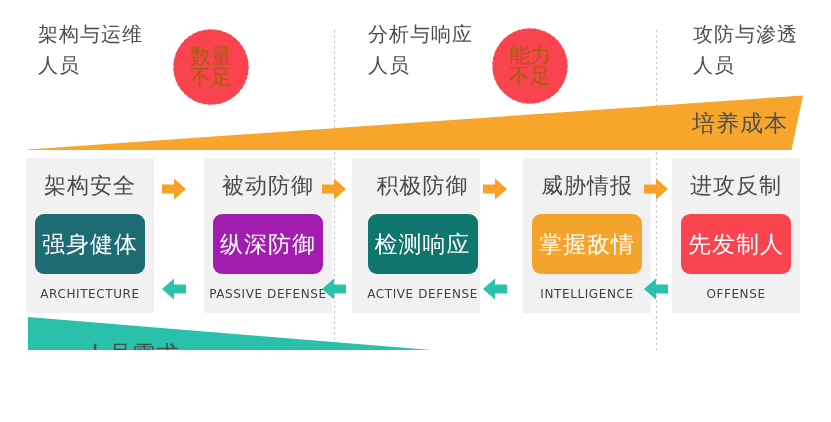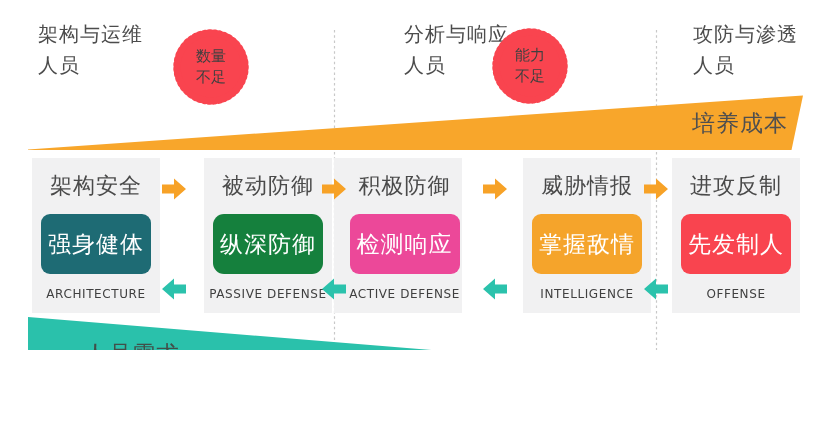--- a/index.html
+++ b/index.html
@@ -7,49 +7,49 @@
     position:relative;width:831px;height:350px;background:#ffffff;overflow:hidden;
     font-family:"DejaVu Sans","Liberation Sans",sans-serif;
   }
   .bg{position:absolute;left:0;top:0;width:831px;height:422px;}
 
   
   .group-title{
     position:absolute;top:19px;font-size:20px;line-height:31px;color:#4c4c4c;
     letter-spacing:1px;white-space:nowrap;
   }
-  .g1{left:38px;} .g2{left:368px;margin-left:36px;} .g3{left:693px;}
+  .g1{left:38px;} .g2{left:368px;} .g3{left:693px;}
 
   
   .badge{position:absolute;width:78px;height:78px;}
   .b1{left:172px;top:28px;} .b2{left:491px;top:27px;}
   .badge svg{position:absolute;left:0;top:0;}
   .badge-text{
     position:absolute;left:0;top:0;width:78px;height:78px;display:flex;flex-direction:column;
-    align-items:center;justify-content:center;color:#404040;font-size:15px;line-height:21px;
+    align-items:center;justify-content:center;color:#a16207;font-size:21px;line-height:21px;
   }
 
   
   .wedge-label{position:absolute;font-size:23px;color:#4f4f4f;letter-spacing:1px;white-space:nowrap;}
   .cost-label{left:692px;top:108px;}
   .demand-label{left:84px;top:339px;color:#414f49;}
 
   
   .col{
     position:absolute;top:158px;width:128px;height:155px;background:#f1f1f2;
     display:flex;flex-direction:column;align-items:center;justify-content:space-between;
     box-sizing:border-box;padding:13px 0 12px 0;
   }
-  .p1{left:32px;} .p2{left:204px;} .p3{left:334px;padding-left:13px;} .p4{left:511px;margin-left:12px;} .p5{left:672px;}
+  .p1{left:26px;} .p2{left:204px;} .p3{left:352px;padding-left:13px;} .p4{left:511px;margin-left:12px;} .p5{left:672px;}
   .col-title{font-size:22px;color:#4a4a4a;letter-spacing:1px;white-space:nowrap;}
   .chip{
     width:110px;height:60px;border-radius:9px;display:flex;align-items:center;justify-content:center;
     color:#ffffff;font-size:23px;letter-spacing:1px;white-space:nowrap;
   }
-  .chip-1{background:#1e6b74;} .chip-2{background:#15803d;border-radius:11px;} .chip-3{background:#ec4899;}
+  .chip-1{background:#1e6b74;} .chip-2{background:#a21caf;} .chip-3{background:#0f766e;}
   .chip-4{background:#f5a42b;} .chip-5{background:#f9444f;}
   .col-label{font-size:12px;color:#404040;letter-spacing:0.6px;white-space:nowrap;}
 
   
   .arrow{position:absolute;width:24px;height:22px;}
   .fwd{top:178px;} .bwd{top:278px;}
   .a1{left:162px;} .a2{left:322px;} .a3{left:483px;} .a4{left:644px;}
 </style>
 </head>
 <body>

